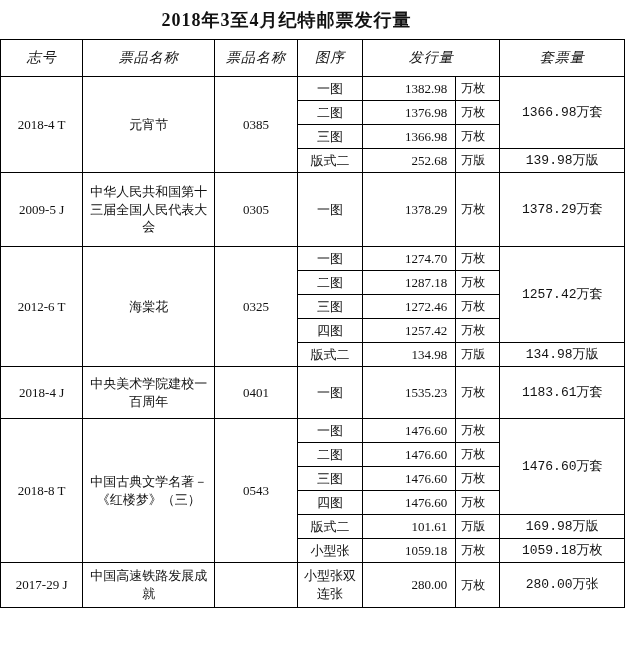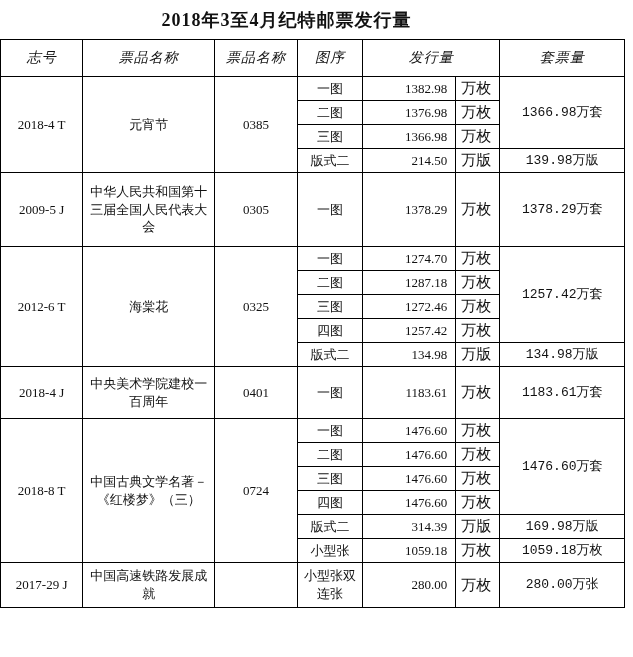--- a/index.html
+++ b/index.html
@@ -74,21 +74,21 @@
     text-align: right;
     padding-right: 8px;
     font-size: 13px;
   }
   .qty-unit {
     width: 44px;
     flex: 0 0 44px;
     text-align: left;
     border-left: 1px solid #000;
     padding-left: 5px;
-    font-size: 15px;
+    font-size: 12px;
     box-sizing: border-box;
     height: 100%;
     display: flex;
     align-items: center;
   }
   .row-h { height: 23px; }
   .name-cell {
     line-height: 1.45;
     font-size: 13px;
     padding: 3px 2px;
@@ -153,21 +153,21 @@
           <div class="qty-inner">
             <span class="qty-num">1366.98</span>
             <span class="qty-unit">万枚</span>
           </div>
         </td>
       </tr>
       <tr class="row-h">
         <td class="order-cell">版式二</td>
         <td class="qty-cell">
           <div class="qty-inner">
-            <span class="qty-num">214.50</span>
+            <span class="qty-num">252.68</span>
             <span class="qty-unit">万版</span>
           </div>
         </td>
         <td class="set-cell">139.98万版</td>
       </tr>
 
       <tr style="height:74px">
         <td>2009-5 J</td>
         <td class="name-cell">中华人民共和国第十三届全国人民代表大会</td>
         <td class="order-cell">0305</td>
@@ -232,31 +232,31 @@
         <td class="set-cell">134.98万版</td>
       </tr>
 
       <tr style="height:52px">
         <td>2018-4 J</td>
         <td class="name-cell two-line">中央美术学院建校一百周年</td>
         <td class="order-cell">0401</td>
         <td class="order-cell">一图</td>
         <td class="qty-cell">
           <div class="qty-inner">
-            <span class="qty-num">1183.61</span>
+            <span class="qty-num">1535.23</span>
             <span class="qty-unit">万枚</span>
           </div>
         </td>
         <td class="set-cell">1183.61万套</td>
       </tr>
 
       <tr class="row-h">
         <td rowspan="6">2018-8 T</td>
         <td rowspan="6" class="name-cell">中国古典文学名著－《红楼梦》（三）</td>
-        <td rowspan="6" class="order-cell">0724</td>
+        <td rowspan="6" class="order-cell">0543</td>
         <td class="order-cell">一图</td>
         <td class="qty-cell">
           <div class="qty-inner">
             <span class="qty-num">1476.60</span>
             <span class="qty-unit">万枚</span>
           </div>
         </td>
         <td rowspan="4" class="set-cell">1476.60万套</td>
       </tr>
       <tr class="row-h">
@@ -283,21 +283,21 @@
           <div class="qty-inner">
             <span class="qty-num">1476.60</span>
             <span class="qty-unit">万枚</span>
           </div>
         </td>
       </tr>
       <tr class="row-h">
         <td class="order-cell">版式二</td>
         <td class="qty-cell">
           <div class="qty-inner">
-            <span class="qty-num">314.39</span>
+            <span class="qty-num">101.61</span>
             <span class="qty-unit">万版</span>
           </div>
         </td>
         <td class="set-cell">169.98万版</td>
       </tr>
       <tr class="row-h">
         <td class="order-cell">小型张</td>
         <td class="qty-cell">
           <div class="qty-inner">
             <span class="qty-num">1059.18</span>

